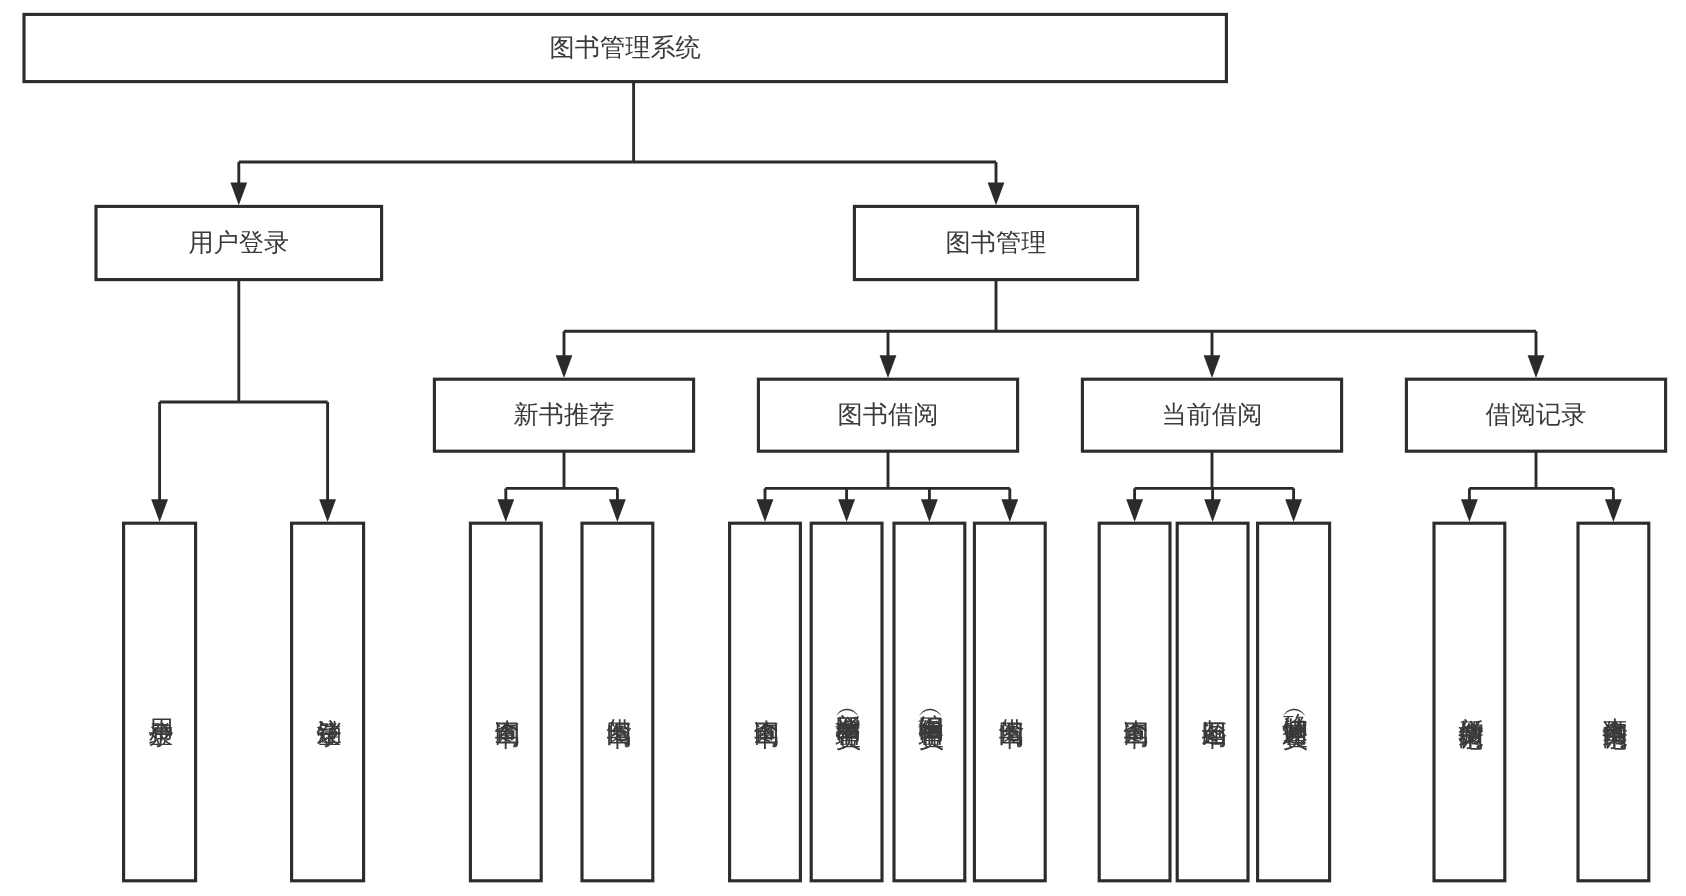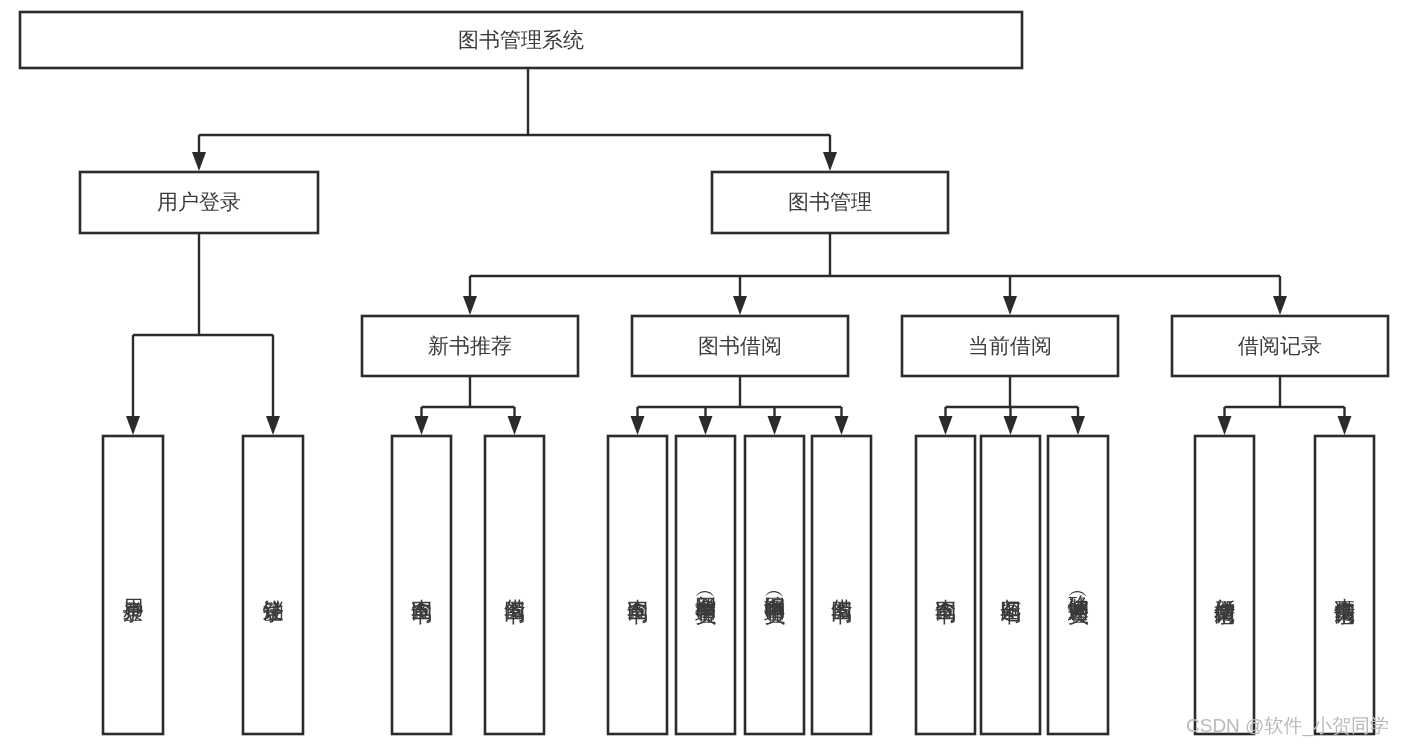--- a/index.html
+++ b/index.html
@@ -254,15 +254,14 @@
         <span>确认归还（管理员）</span>
       </div>
       <div class="node-label-v" style="left: 1195px; top: 436px; width: 59px; height: 298px;">
         <span>新增借阅记录</span>
       </div>
       <div class="node-label-v" style="left: 1315px; top: 436px; width: 59px; height: 298px;">
         <span>查询借阅记录</span>
       </div>
     </div>
 
-  <div class="watermark">CSDN @软件_小贺同学</div>
 
 </div>
 
 </body></html>

